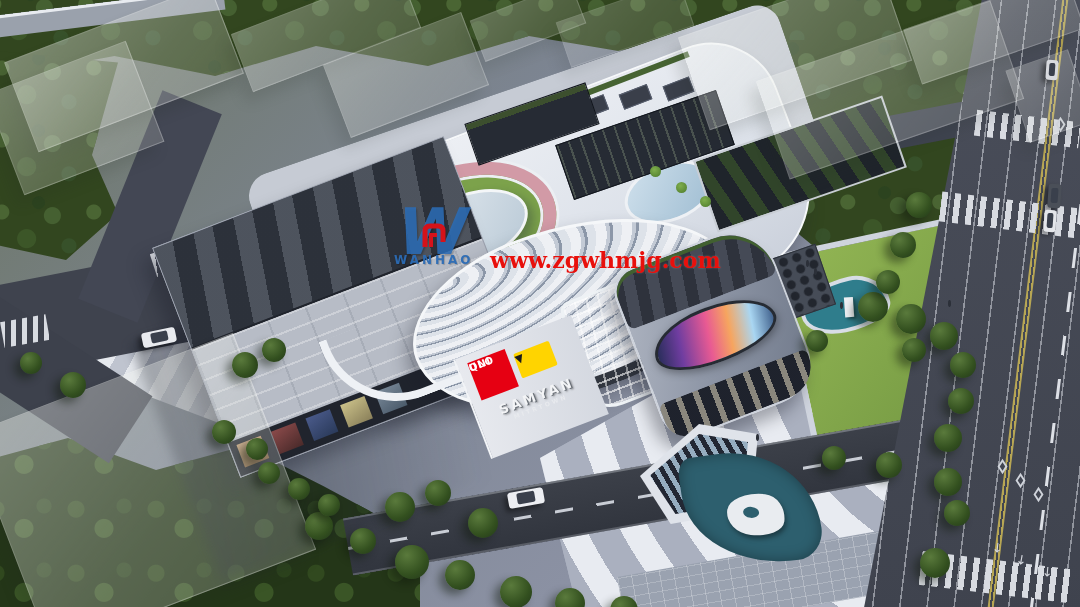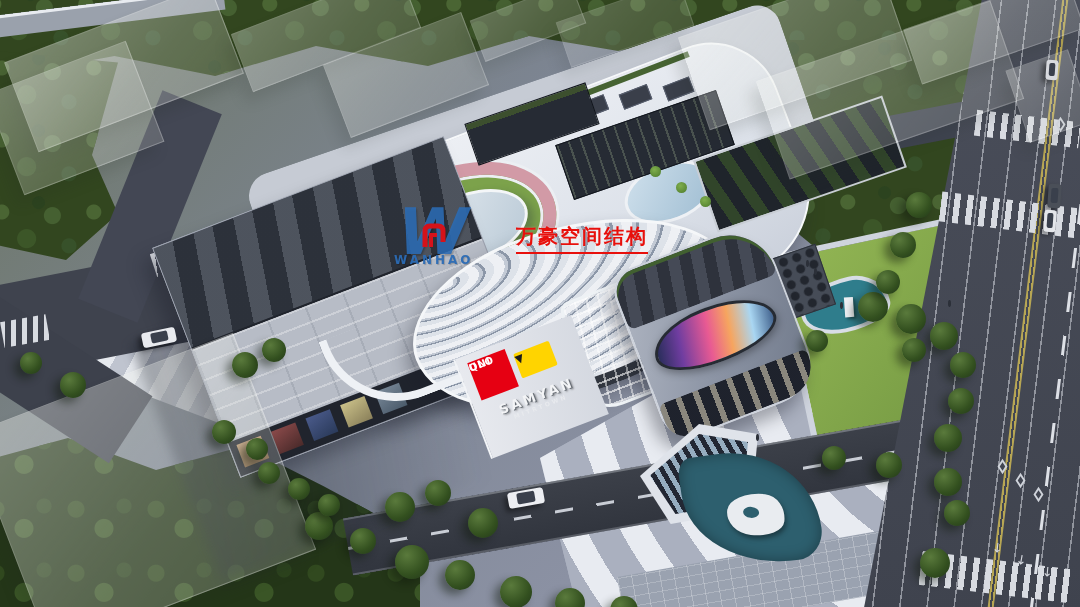--- a/index.html
+++ b/index.html
@@ -381,15 +381,15 @@
       <div class="diamond" style="left: 1056px; top: 120px;"></div>
     </div>
 
   <div id="wm">
     <div id="wm-w">W</div>
     <svg id="wm-mark" viewBox="0 0 28 28">
       <path d="M5 25 V9 Q5 4 10 4 H18 Q23 4 23 9 V20" fill="none" stroke="#d5121a" stroke-width="5"></path>
       <path d="M11 25 V13 H17" fill="none" stroke="#d5121a" stroke-width="4"></path>
     </svg>
     <div id="wm-name">WANHAO</div>
-    <div id="wm-title">万豪空间结构</div>
+    <div id="wm-url">www.zgwhmjg.com</div>
   </div>
 </div>
 
 </body></html>

